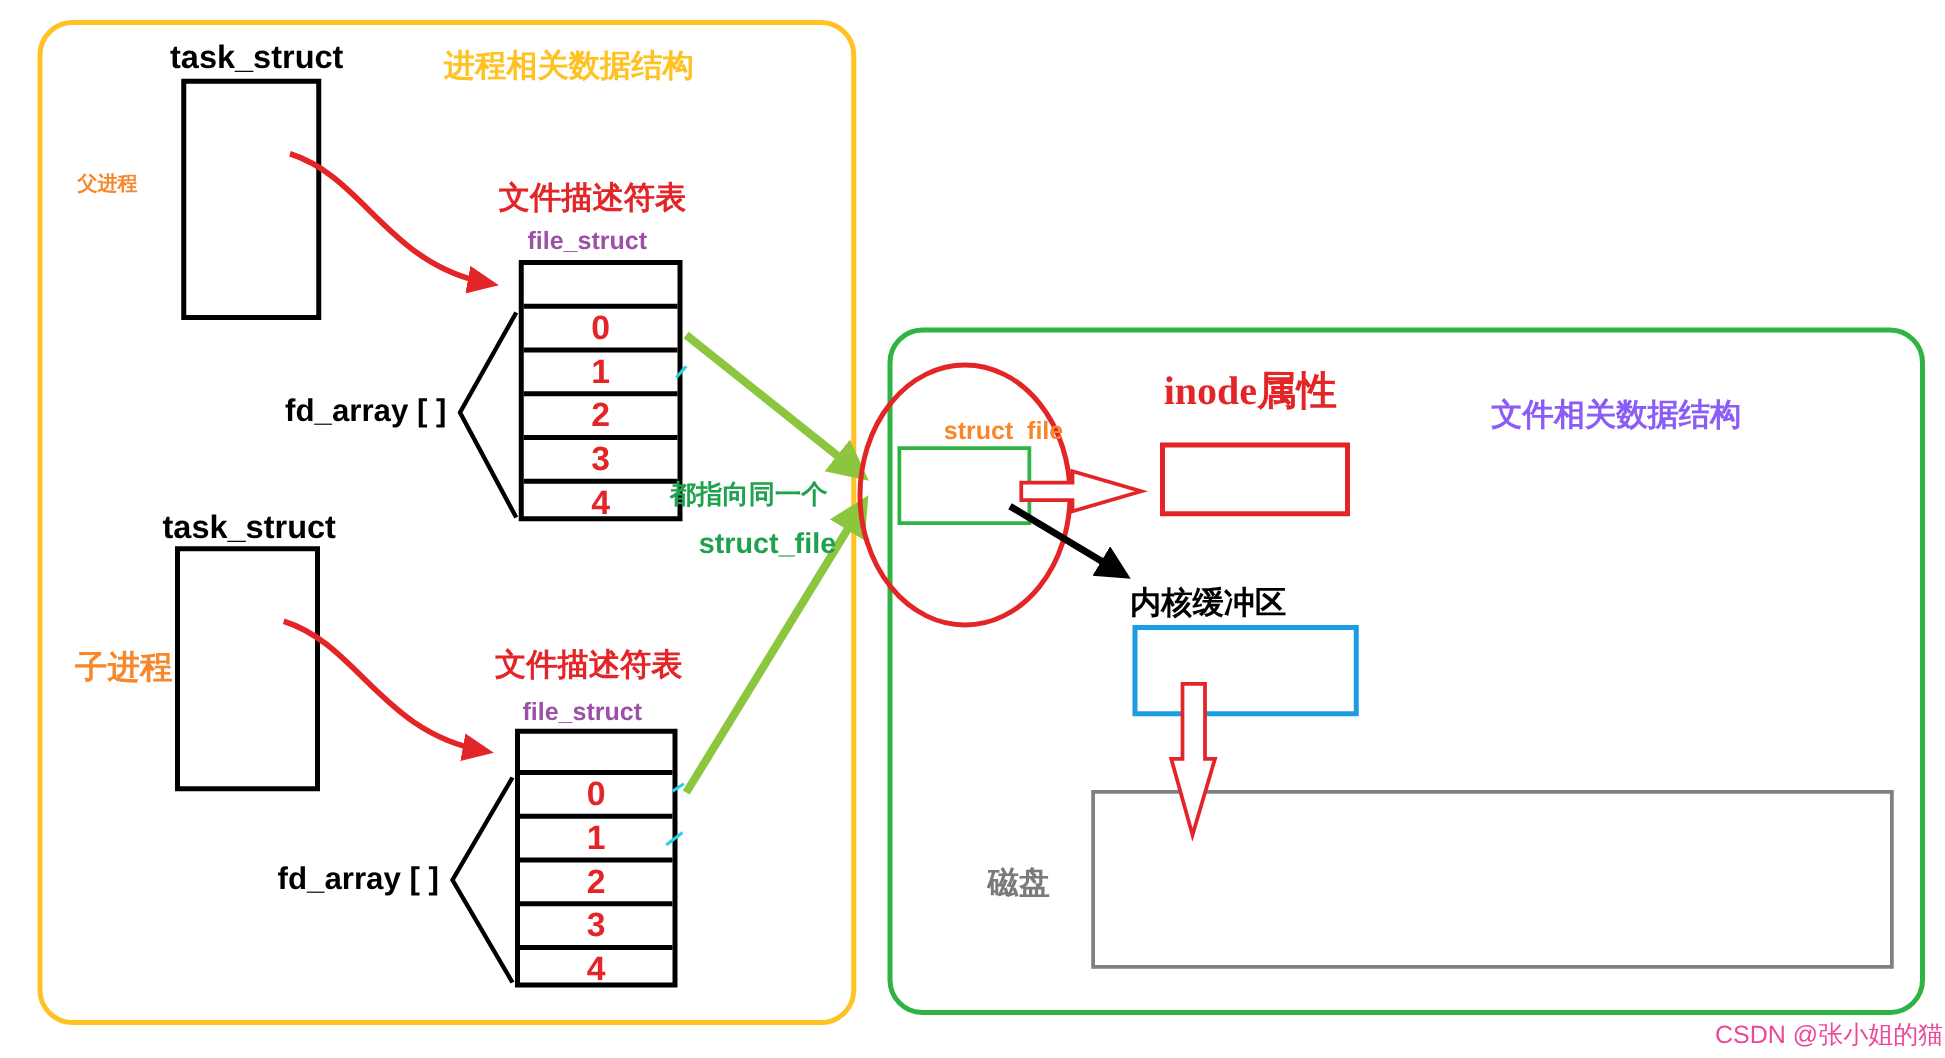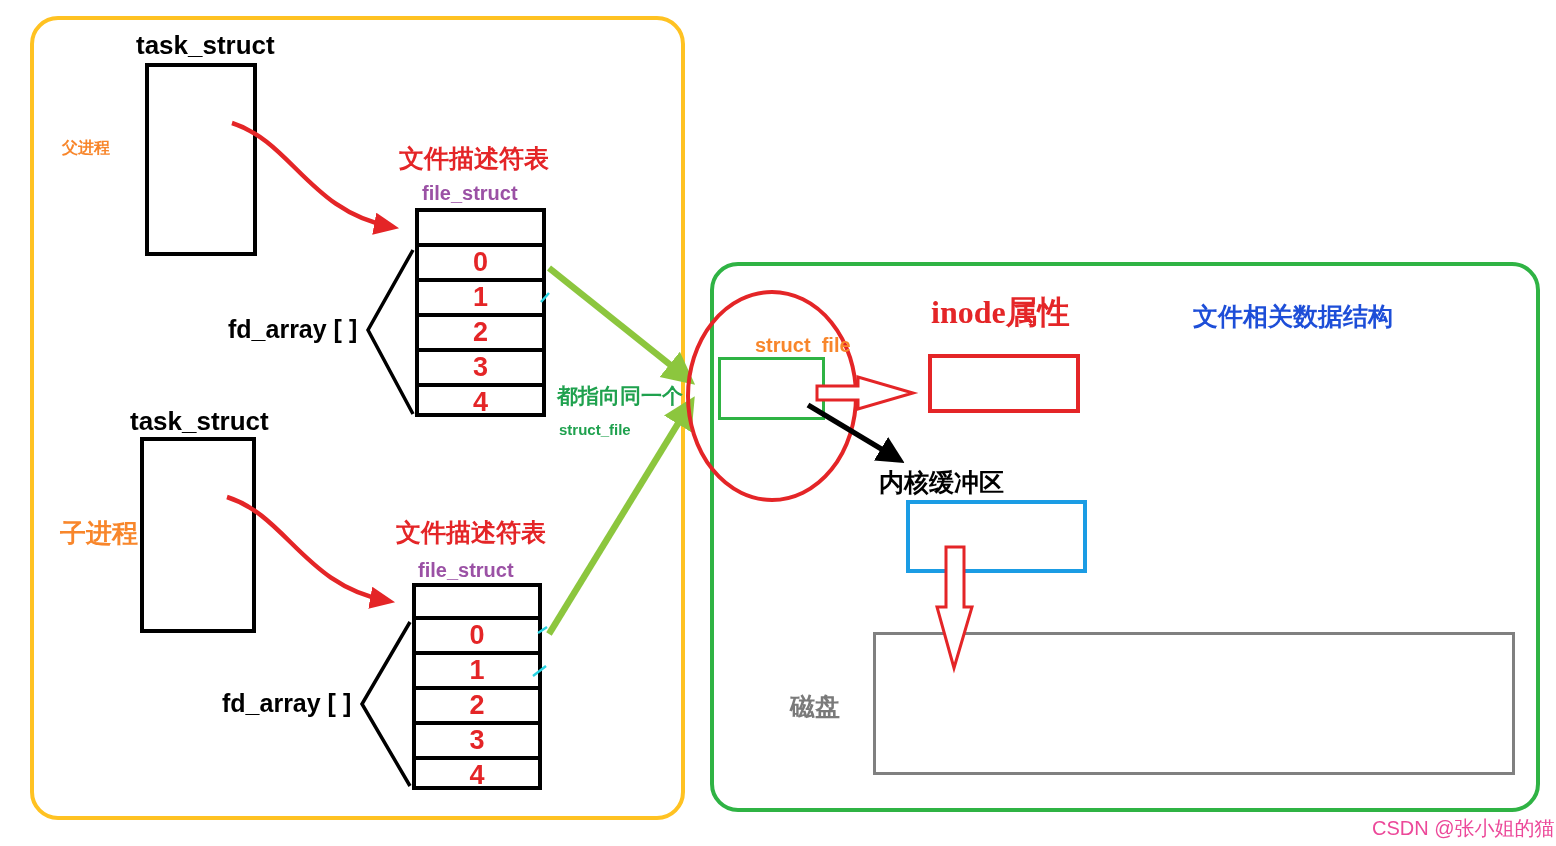--- a/index.html
+++ b/index.html
@@ -30,21 +30,21 @@
   #inode-box{left:928px;top:354px;width:144px;height:51px;border:4px solid #E42527;z-index:1;}
   #kernel-buffer-box{left:906px;top:500px;width:173px;height:65px;border:4px solid #1B9CE4;z-index:1;}
   #disk-box{left:873px;top:632px;width:636px;height:137px;border:3px solid #808080;z-index:1;}
   
   #overlay{position:absolute;left:0;top:0;width:1556px;height:846px;z-index:2;pointer-events:none;}
   
   .c-yellow{color:#FFC222;}
   .c-orange{color:#F8862B;}
   .c-red{color:#E42527;}
   .c-purple{color:#9B51A5;}
-  .c-green{color:#1d4ed8;}
+  .c-green{color:#8b5cf6;margin-top:16px;}
   .c-midgreen{color:#1FA14E;}
   .c-black{color:#000000;}
   .c-gray{color:#7a7a7a;}
   .c-wm{color:#ec4899;font-weight:normal;}
 </style>
 </head>
 <body>
 
 <div id="canvas">
 
@@ -105,38 +105,39 @@
 
     <ellipse cx="772" cy="396" rx="84" ry="104" fill="none" stroke="#E42527" stroke-width="4"></ellipse>
 
     <polygon points="817,386 858,386 858,377 913,393 858,409 858,400 817,400" fill="#ffffff" stroke="#E42527" stroke-width="3"></polygon>
 
     <line x1="808" y1="405" x2="898" y2="459" stroke="#000" stroke-width="5.5" marker-end="url(#ah-black)"></line>
 
     <polygon points="946,547 964,547 964,607 972,607 954,668 937,607 946,607" fill="#ffffff" stroke="#E42527" stroke-width="3"></polygon>
   </svg>
 
+  <div class="lbl c-yellow" style="left:355px;top:40px;font-size:25px;">进程相关数据结构</div>
 
   <div class="lbl c-black" style="left:136px;top:31px;font-size:26px;">task_struct</div>
   <div class="lbl c-orange" style="left:62px;top:139px;font-size:16px;">父进程</div>
   <div class="lbl c-red" style="left:399px;top:145px;font-size:25px;">文件描述符表</div>
   <div class="lbl c-purple" style="left:422px;top:183px;font-size:20px;">file_struct</div>
   <div class="lbl c-black" style="left:228px;top:316px;font-size:25px;">fd_array [ ]</div>
 
   <div class="lbl c-black" style="left:130px;top:407px;font-size:26px;">task_struct</div>
   <div class="lbl c-orange" style="left:60px;top:519px;font-size:26px;">子进程</div>
   <div class="lbl c-red" style="left:396px;top:519px;font-size:25px;">文件描述符表</div>
   <div class="lbl c-purple" style="left:418px;top:560px;font-size:20px;">file_struct</div>
   <div class="lbl c-black" style="left:222px;top:690px;font-size:25px;">fd_array [ ]</div>
 
-  <div class="lbl c-midgreen" style="left:557px;top:385px;font-size:21px;">都指向同一个</div>
-  <div class="lbl c-midgreen" style="left:559px;top:422px;font-size:15px;">struct_file</div>
+  <div class="lbl c-midgreen" style="left:536px;top:385px;font-size:21px;">都指向同一个</div>
+  <div class="lbl c-midgreen" style="left:559px;top:422px;font-size:23px;">struct_file</div>
 
 
   <div class="lbl c-green" style="left:1193px;top:303px;font-size:25px;">文件相关数据结构</div>
   <div class="lbl c-orange" style="left:727px;top:335px;font-size:20px;margin-left:28px;">struct  file</div>
   <div class="lbl c-red" style="left:931px;top:295px;font-size:32px;font-family:Liberation Serif, serif;">inode属性</div>
-  <div class="lbl c-black" style="left:879px;top:469px;font-size:25px;">内核缓冲区</div>
+  <div class="lbl c-black" style="left:904px;top:469px;font-size:25px;">内核缓冲区</div>
   <div class="lbl c-gray" style="left:790px;top:693px;font-size:25px;">磁盘</div>
 
   <div class="lbl c-wm" style="left:1372px;top:818px;font-size:20px;">CSDN @张小姐的猫</div>
 
 </div>
 
 </body></html>

